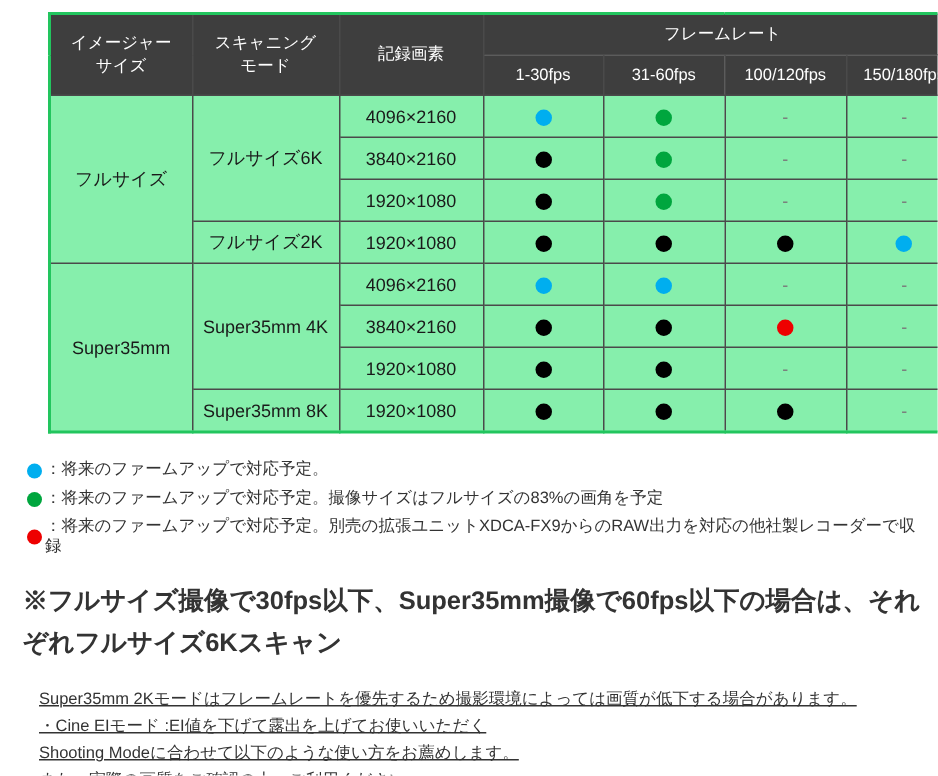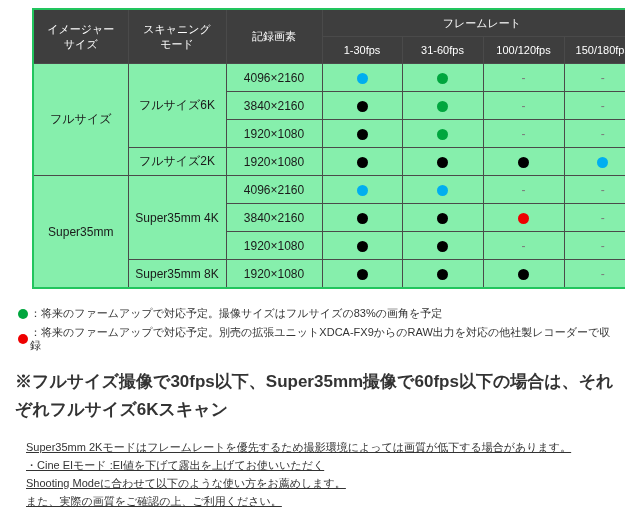--- a/index.html
+++ b/index.html
@@ -140,20 +140,24 @@
         <td><span class="dot" style="background: rgb(0, 0, 0);"></span></td>
         <td><span class="dot" style="background: rgb(0, 0, 0);"></span></td>
         <td><span class="dot" style="background: rgb(0, 0, 0);"></span></td>
         <td><span class="dash">-</span></td>
       </tr>
     </tbody>
   </table>
 
   <div class="legend">
     <div class="legend-item">
+      <span class="dot" style="background: rgb(0, 174, 239);"></span>
+      <span>：将来のファームアップで対応予定。</span>
+    </div>
+    <div class="legend-item">
       <span class="dot" style="background: rgb(0, 166, 62);"></span>
       <span>：将来のファームアップで対応予定。撮像サイズはフルサイズの83%の画角を予定</span>
     </div>
     <div class="legend-item">
       <span class="dot" style="background: rgb(238, 0, 0);"></span>
       <span>：将来のファームアップで対応予定。別売の拡張ユニットXDCA-FX9からのRAW出力を対応の他社製レコーダーで収録</span>
     </div>
   </div>
 
   <div class="footnote">

